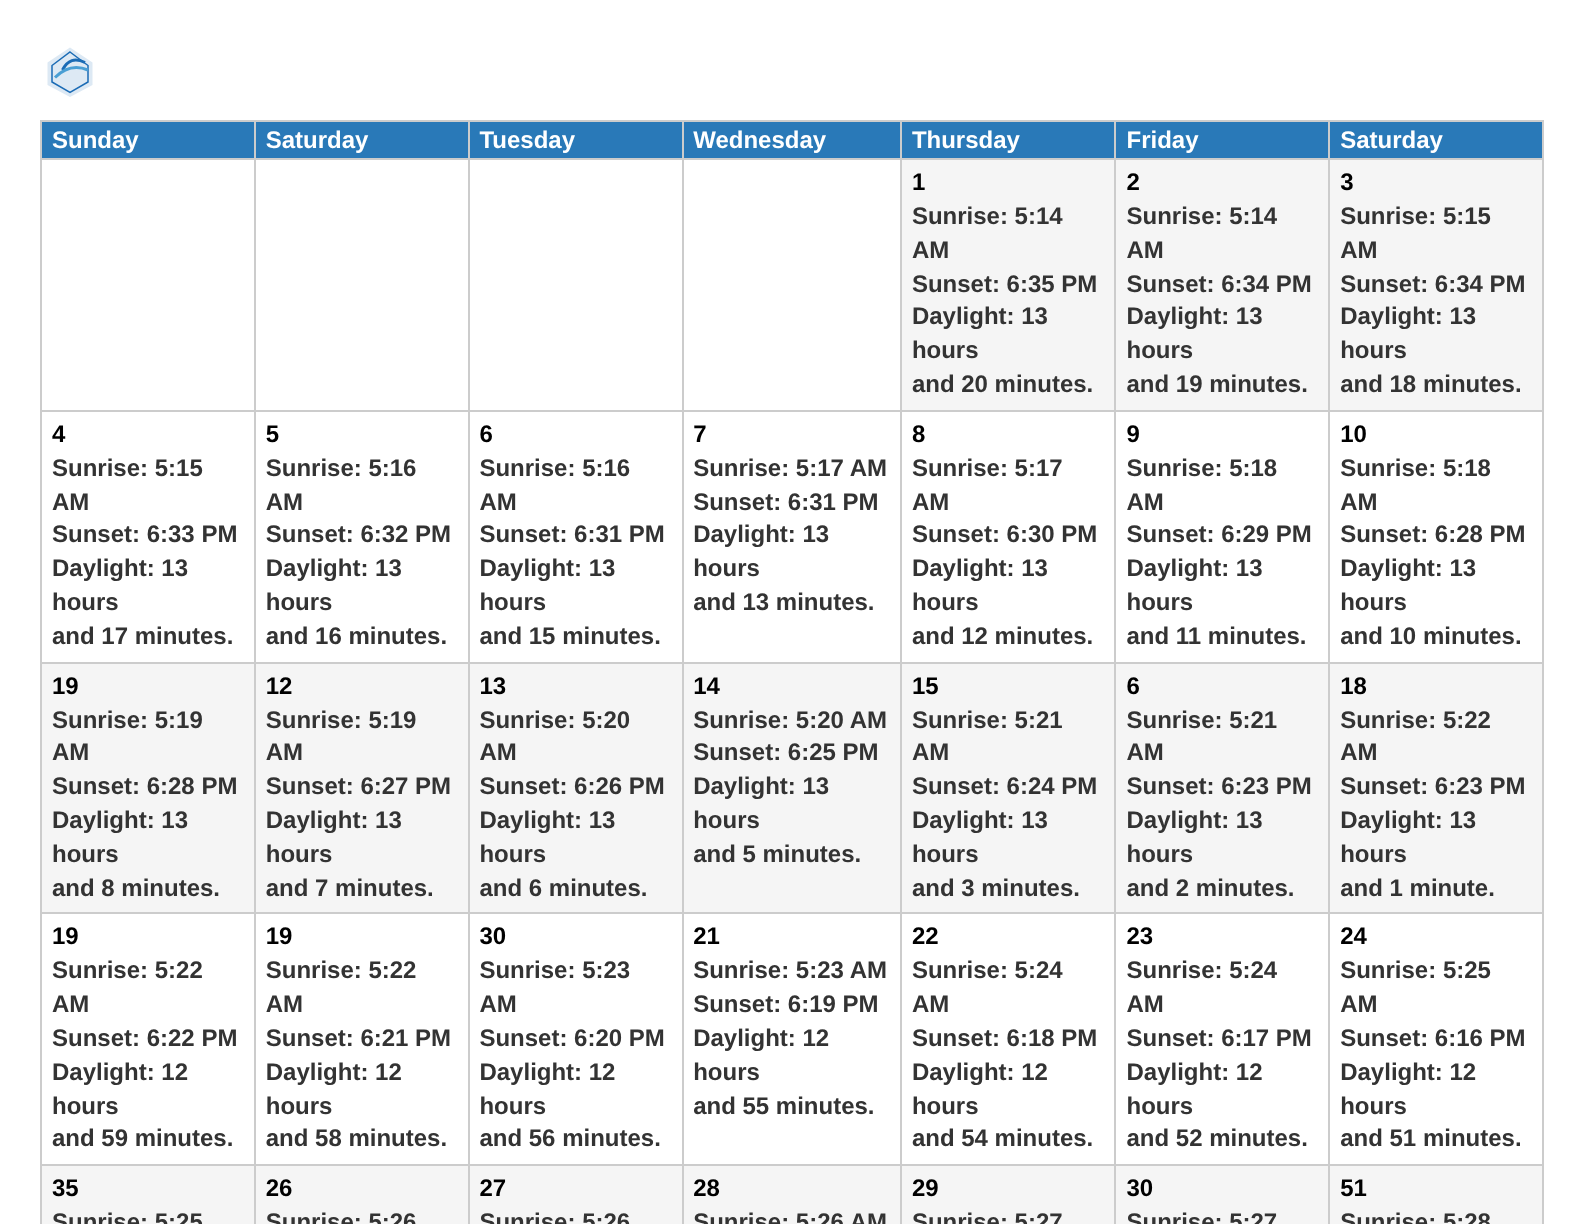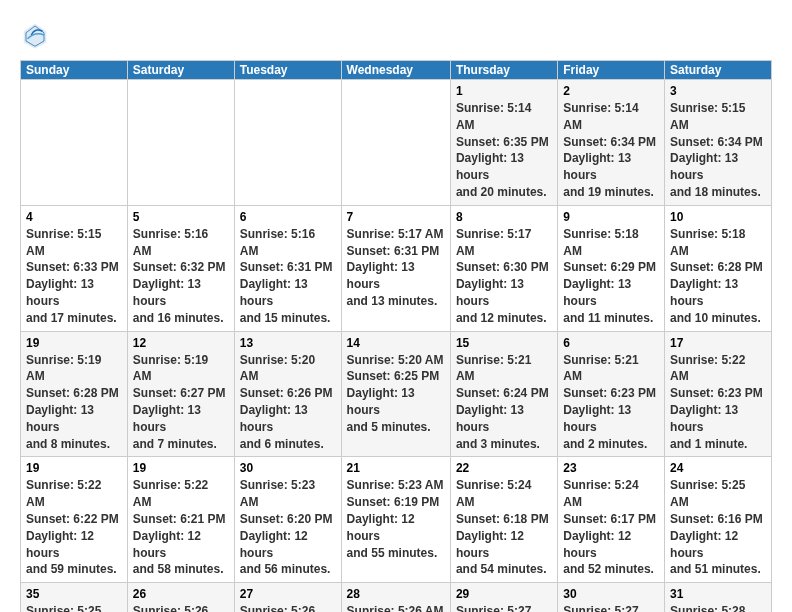--- a/index.html
+++ b/index.html
@@ -182,21 +182,21 @@
         </td>
         <td>
           <span class="day-num">15</span>
           <div class="day-info">Sunrise: 5:21 AM<br>Sunset: 6:24 PM<br>Daylight: 13 hours<br>and 3 minutes.</div>
         </td>
         <td>
           <span class="day-num">6</span>
           <div class="day-info">Sunrise: 5:21 AM<br>Sunset: 6:23 PM<br>Daylight: 13 hours<br>and 2 minutes.</div>
         </td>
         <td>
-          <span class="day-num">17</span>
+          <span class="day-num">18</span>
           <div class="day-info">Sunrise: 5:22 AM<br>Sunset: 6:23 PM<br>Daylight: 13 hours<br>and 1 minute.</div>
         </td>
       </tr>
       <tr>
         <td>
           <span class="day-num">19</span>
           <div class="day-info">Sunrise: 5:22 AM<br>Sunset: 6:22 PM<br>Daylight: 12 hours<br>and 59 minutes.</div>
         </td>
         <td>
           <span class="day-num">19</span>
@@ -242,18 +242,18 @@
         </td>
         <td>
           <span class="day-num">29</span>
           <div class="day-info">Sunrise: 5:27 AM<br>Sunset: 6:11 PM<br>Daylight: 12 hours<br>and 44 minutes.</div>
         </td>
         <td>
           <span class="day-num">30</span>
           <div class="day-info">Sunrise: 5:27 AM<br>Sunset: 6:10 PM<br>Daylight: 12 hours<br>and 42 minutes.</div>
         </td>
         <td>
-          <span class="day-num">31</span>
+          <span class="day-num">51</span>
           <div class="day-info">Sunrise: 5:28 AM<br>Sunset: 6:09 PM<br>Daylight: 12 hours<br>and 41 minutes.</div>
         </td>
       </tr>
     </tbody>
 </table>
 
 </body></html>

